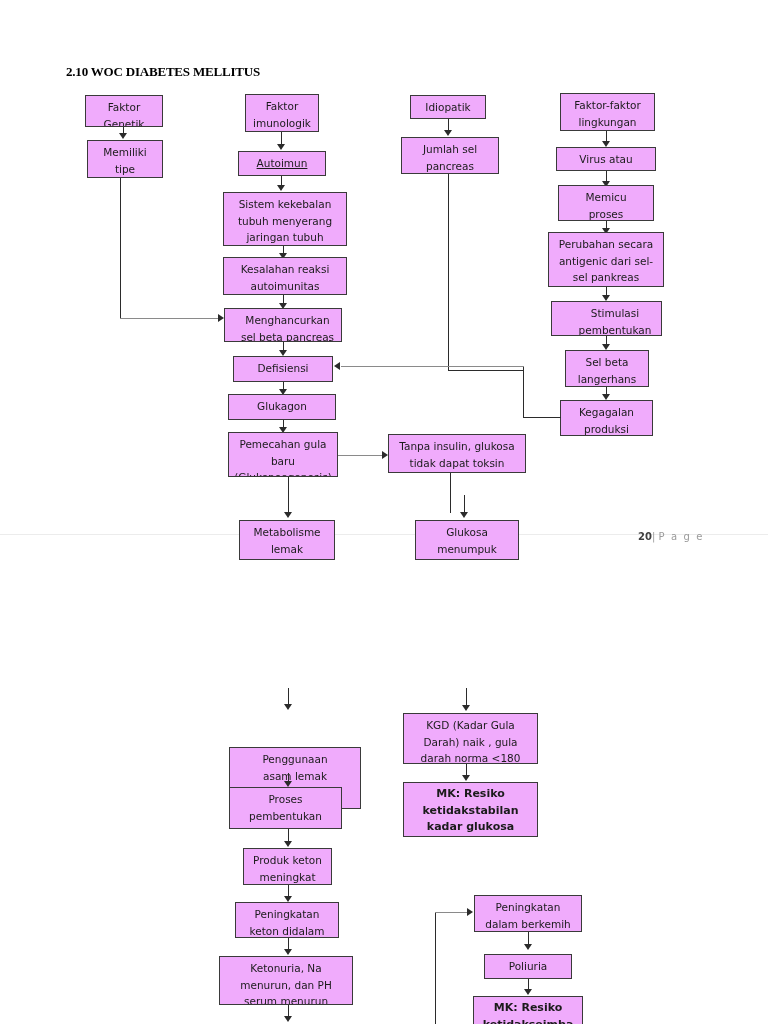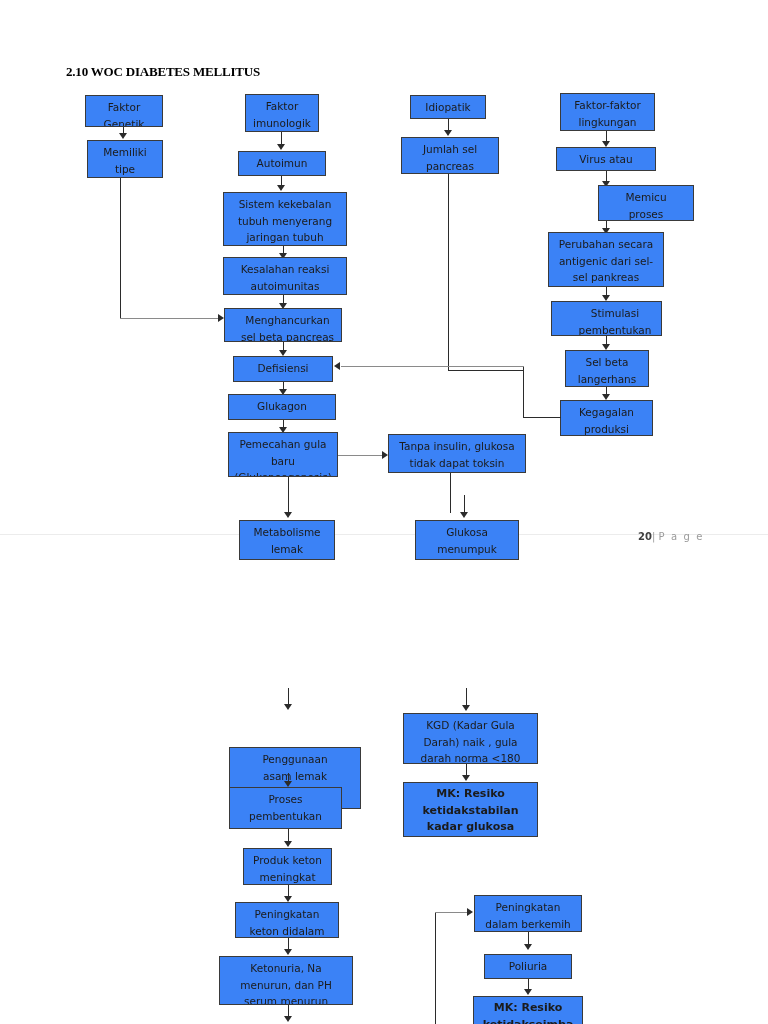--- a/index.html
+++ b/index.html
@@ -24,21 +24,21 @@
     font-size: 13px;
     letter-spacing: -0.2px;
     white-space: nowrap;
     color: #000;
   }
 
   
   .node {
     position: absolute;
     border: 1.3px solid #3a3a3a;
-    background: #3b82f6;
+    background: #f0abfc;
     overflow: hidden;
     text-align: center;
     font-size: 10.5px;
     line-height: 16.5px;
     color: #1b1b1b;
     padding: 3px 3px 0 3px;
     display: block;
   }
   .node.bold { font-weight: bold; font-size: 11px; }
   .node .txt { display: block; }
@@ -102,21 +102,21 @@
   <div class="hline thin" style="left:120px; top:318px; width:100px;"></div>
   <div class="arrow-r" style="left:218px; top:314px;"></div>
 
   <div class="node" style="left:245px; top:94px; width:74px; height:38px;">
     <span class="txt">Faktor</span>
     <span class="txt">imunologik</span>
   </div>
   <div class="vline" style="left:281px; top:132px; height:13px;"></div>
   <div class="arrow-d" style="left:277px; top:144px;"></div>
 
-  <div class="node" style="left:238px; top:151px; width:88px; height:25px;">
+  <div class="node" style="left:238px; top:151px; width:88px; height:25px;text-decoration:underline;">
     <span class="txt">Autoimun</span>
   </div>
   <div class="vline" style="left:281px; top:176px; height:10px;"></div>
   <div class="arrow-d" style="left:277px; top:185px;"></div>
 
   <div class="node" style="left:223px; top:192px; width:124px; height:54px;">
     <span class="txt">Sistem kekebalan</span>
     <span class="txt">tubuh menyerang</span>
     <span class="txt">jaringan tubuh</span>
   </div>
@@ -184,21 +184,21 @@
   <div class="vline" style="left:606px; top:131px; height:11px;"></div>
   <div class="arrow-d" style="left:602px; top:141px;"></div>
 
   <div class="node" style="left:556px; top:147px; width:100px; height:24px;">
     <span class="txt">Virus atau</span>
     <span class="txt">toksin</span>
   </div>
   <div class="vline" style="left:606px; top:171px; height:11px;"></div>
   <div class="arrow-d" style="left:602px; top:181px;"></div>
 
-  <div class="node" style="left:558px; top:185px; width:96px; height:36px;margin-left:40px;">
+  <div class="node" style="left:558px; top:185px; width:96px; height:36px;">
     <span class="txt">Memicu</span>
     <span class="txt">proses</span>
 
   </div>
   <div class="vline" style="left:606px; top:221px; height:8px;"></div>
   <div class="arrow-d" style="left:602px; top:228px;"></div>
 
   <div class="node" style="left:548px; top:232px; width:116px; height:55px;">
     <span class="txt">Perubahan secara</span>
     <span class="txt">antigenic dari sel-</span>

